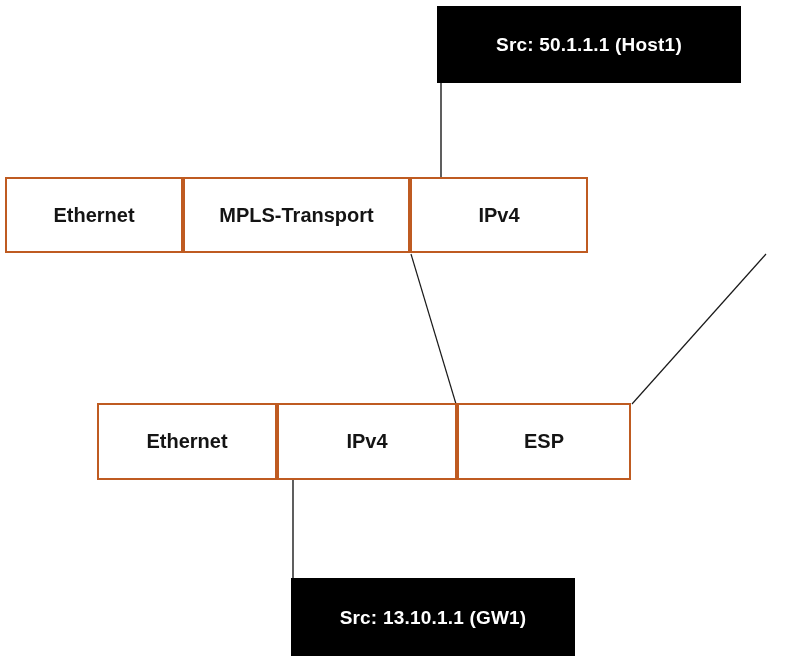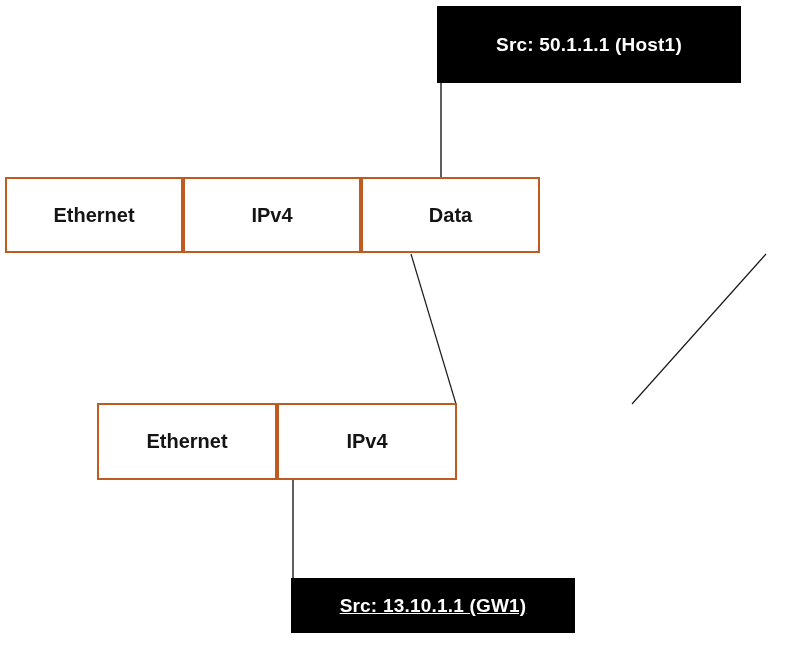--- a/index.html
+++ b/index.html
@@ -40,22 +40,21 @@
   .addr-label.host {
     left: 437px;
     top: 6px;
     width: 304px;
     height: 77px;
   }
   .addr-label.gateway {
     left: 291px;
     top: 578px;
     width: 284px;
-    height: 55px;
-    text-decoration: underline;
+    height: 78px;
   }
   .packet-row {
     position: absolute;
     display: flex;
   }
   .packet-row.original {
     left: 5px;
     top: 177px;
     height: 76px;
   }
@@ -95,26 +94,27 @@
     <line x1="766" y1="254" x2="632" y2="404" stroke="#1a1a1a" stroke-width="1.2"></line>
     <line x1="293" y1="479" x2="293" y2="578" stroke="#1a1a1a" stroke-width="1.4"></line>
   </svg>
 
   <div class="addr-label host">
     <div>Src: 50.1.1.1 (Host1)</div>
   </div>
 
   <div class="packet-row original">
     <div class="pbox w-eth-top">Ethernet</div>
+    <div class="pbox w-mpls">MPLS-Transport</div>
     <div class="pbox w-ipv4-top">IPv4</div>
-    <div class="pbox w-data">Data</div>
   </div>
 
   <div class="packet-row encapsulated">
     <div class="pbox w-eth-bot">Ethernet</div>
     <div class="pbox w-ipv4-bot">IPv4</div>
+    <div class="pbox w-esp">ESP</div>
   </div>
 
   <div class="addr-label gateway">
     <div>Src: 13.10.1.1 (GW1)</div>
   </div>
 
 </div>
 
 </body></html>

